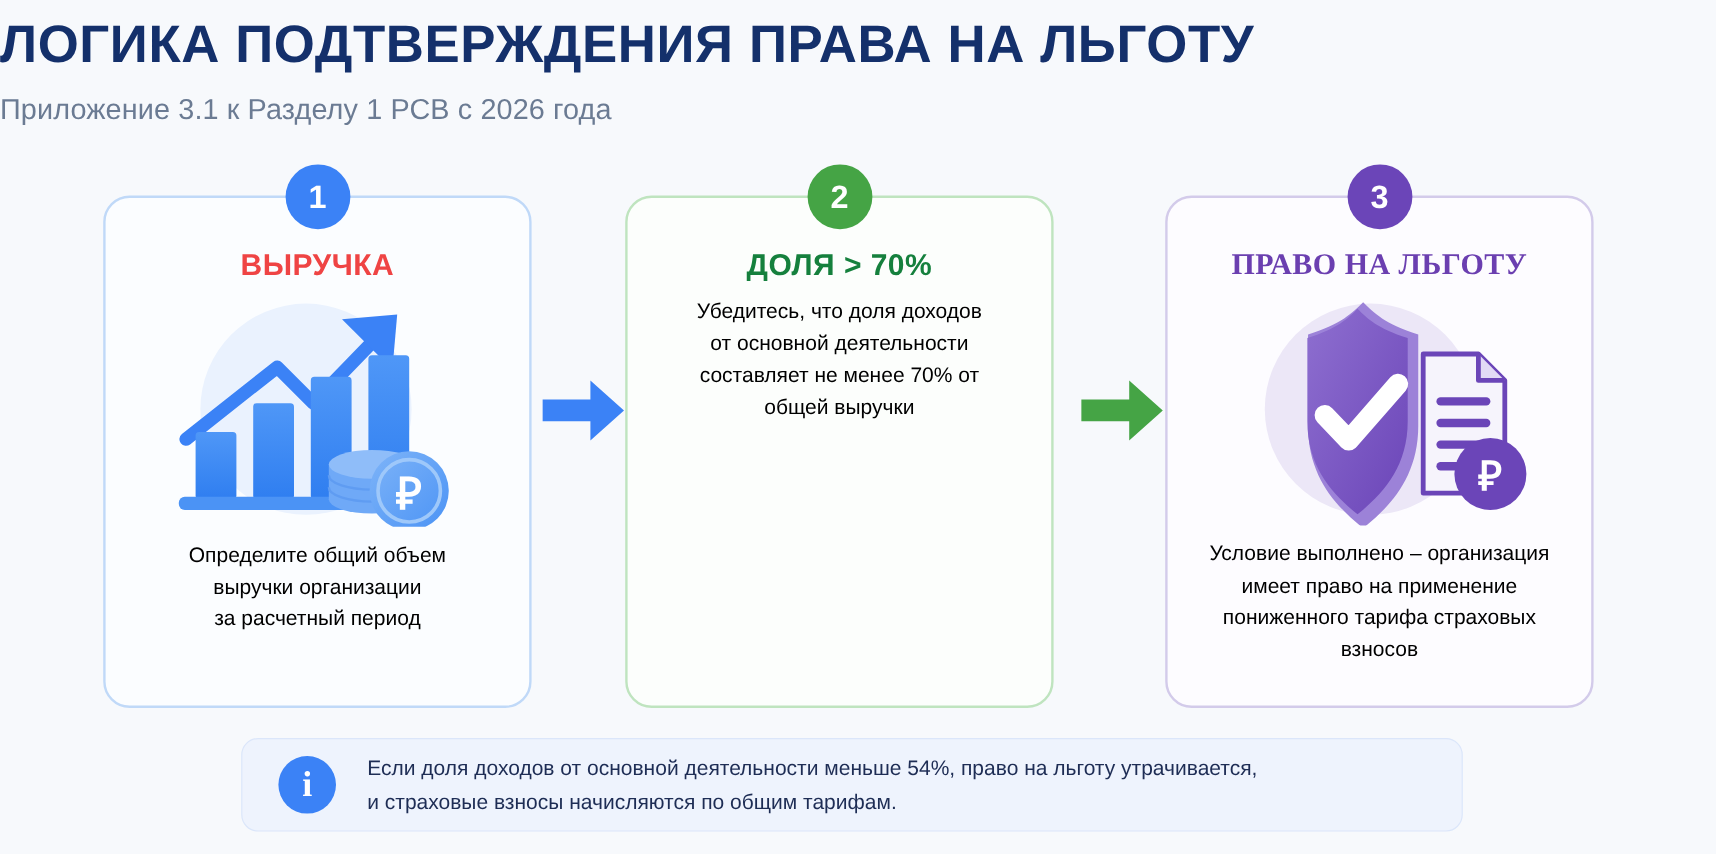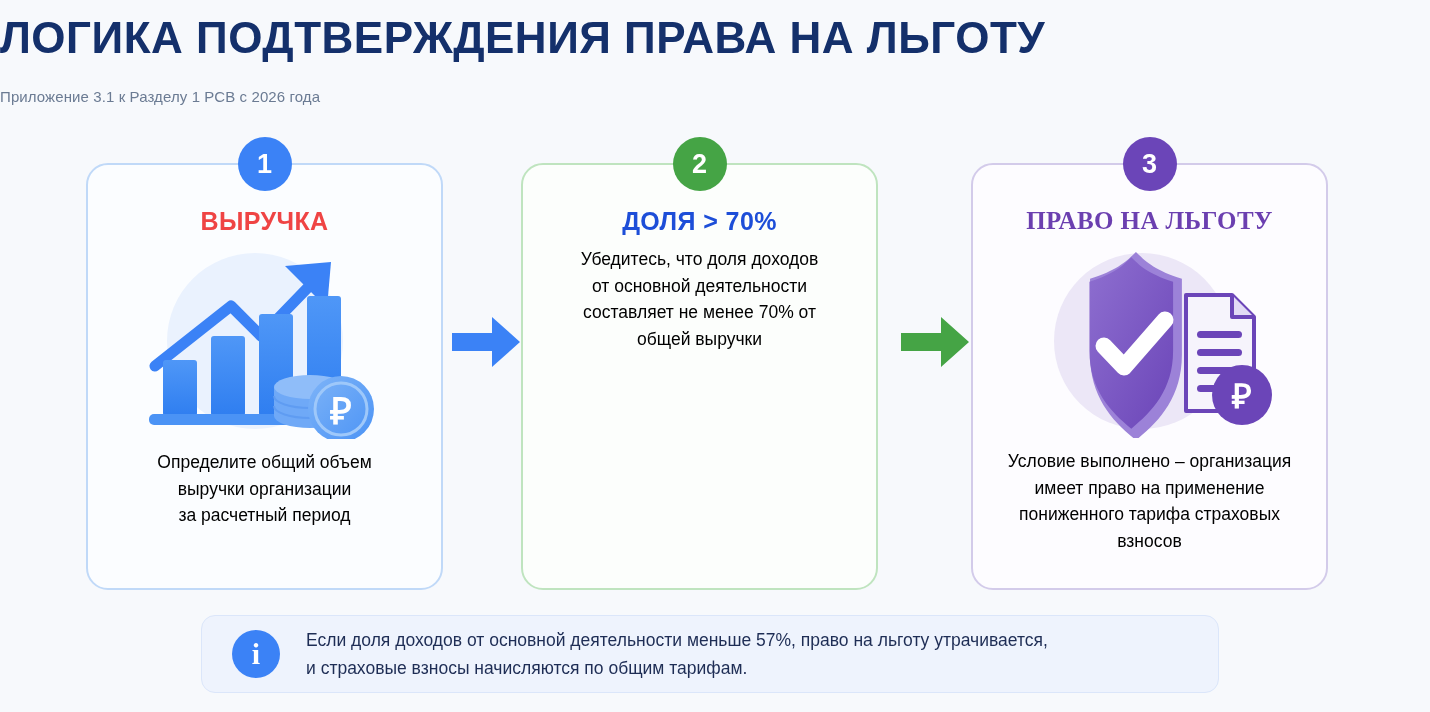--- a/index.html
+++ b/index.html
@@ -27,22 +27,22 @@
   .page-title {
     font-size: 44px;
     font-weight: 700;
     letter-spacing: 0.5px;
     color: #14306b;
     line-height: 1.08;
     white-space: nowrap;
   }
 
   .page-subtitle {
-    margin-top: 26px;
-    font-size: 15px;
+    margin-top: 16px;
+    font-size: 24px;
     font-weight: 400;
     color: #6b7b93;
     letter-spacing: 0.1px;
   }
 
   
   .cards-row {
     position: absolute;
     top: 163px;
     left: 0;
@@ -89,21 +89,21 @@
   .badge.b3 { background: #6b45b8; }
 
   .card-title {
     margin-top: 42px;
     font-size: 25px;
     font-weight: 700;
     letter-spacing: 0.4px;
     text-align: center;
   }
   .card.c1 .card-title { color: #ef4444; }
-  .card.c2 .card-title { color: #1d4ed8; }
+  .card.c2 .card-title { color: #15803d; }
   .card.c3 .card-title { color: #6b3fb0; font-family: Liberation Serif, serif; }
 
   .card-illustration {
     flex: 0 0 auto;
     margin-top: 8px;
     height: 195px;
     width: 100%;
     display: flex;
     align-items: center;
     justify-content: center;
@@ -288,15 +288,15 @@
 </div>
 
 <div class="arrow a2">
   <svg width="70" height="58" viewBox="0 0 70 58" aria-hidden="true">
     <path d="M0 20 L40 20 L40 4 L68 29 L40 54 L40 38 L0 38 Z" fill="#45a445"></path>
   </svg>
 </div>
 
 <div class="note">
   <div class="note-icon">i</div>
-  <div class="note-text">Если доля доходов от основной деятельности меньше 57%, право на льготу утрачивается,
+  <div class="note-text">Если доля доходов от основной деятельности меньше 54%, право на льготу утрачивается,
 и страховые взносы начисляются по общим тарифам.</div>
 </div>
 
 </body></html>

